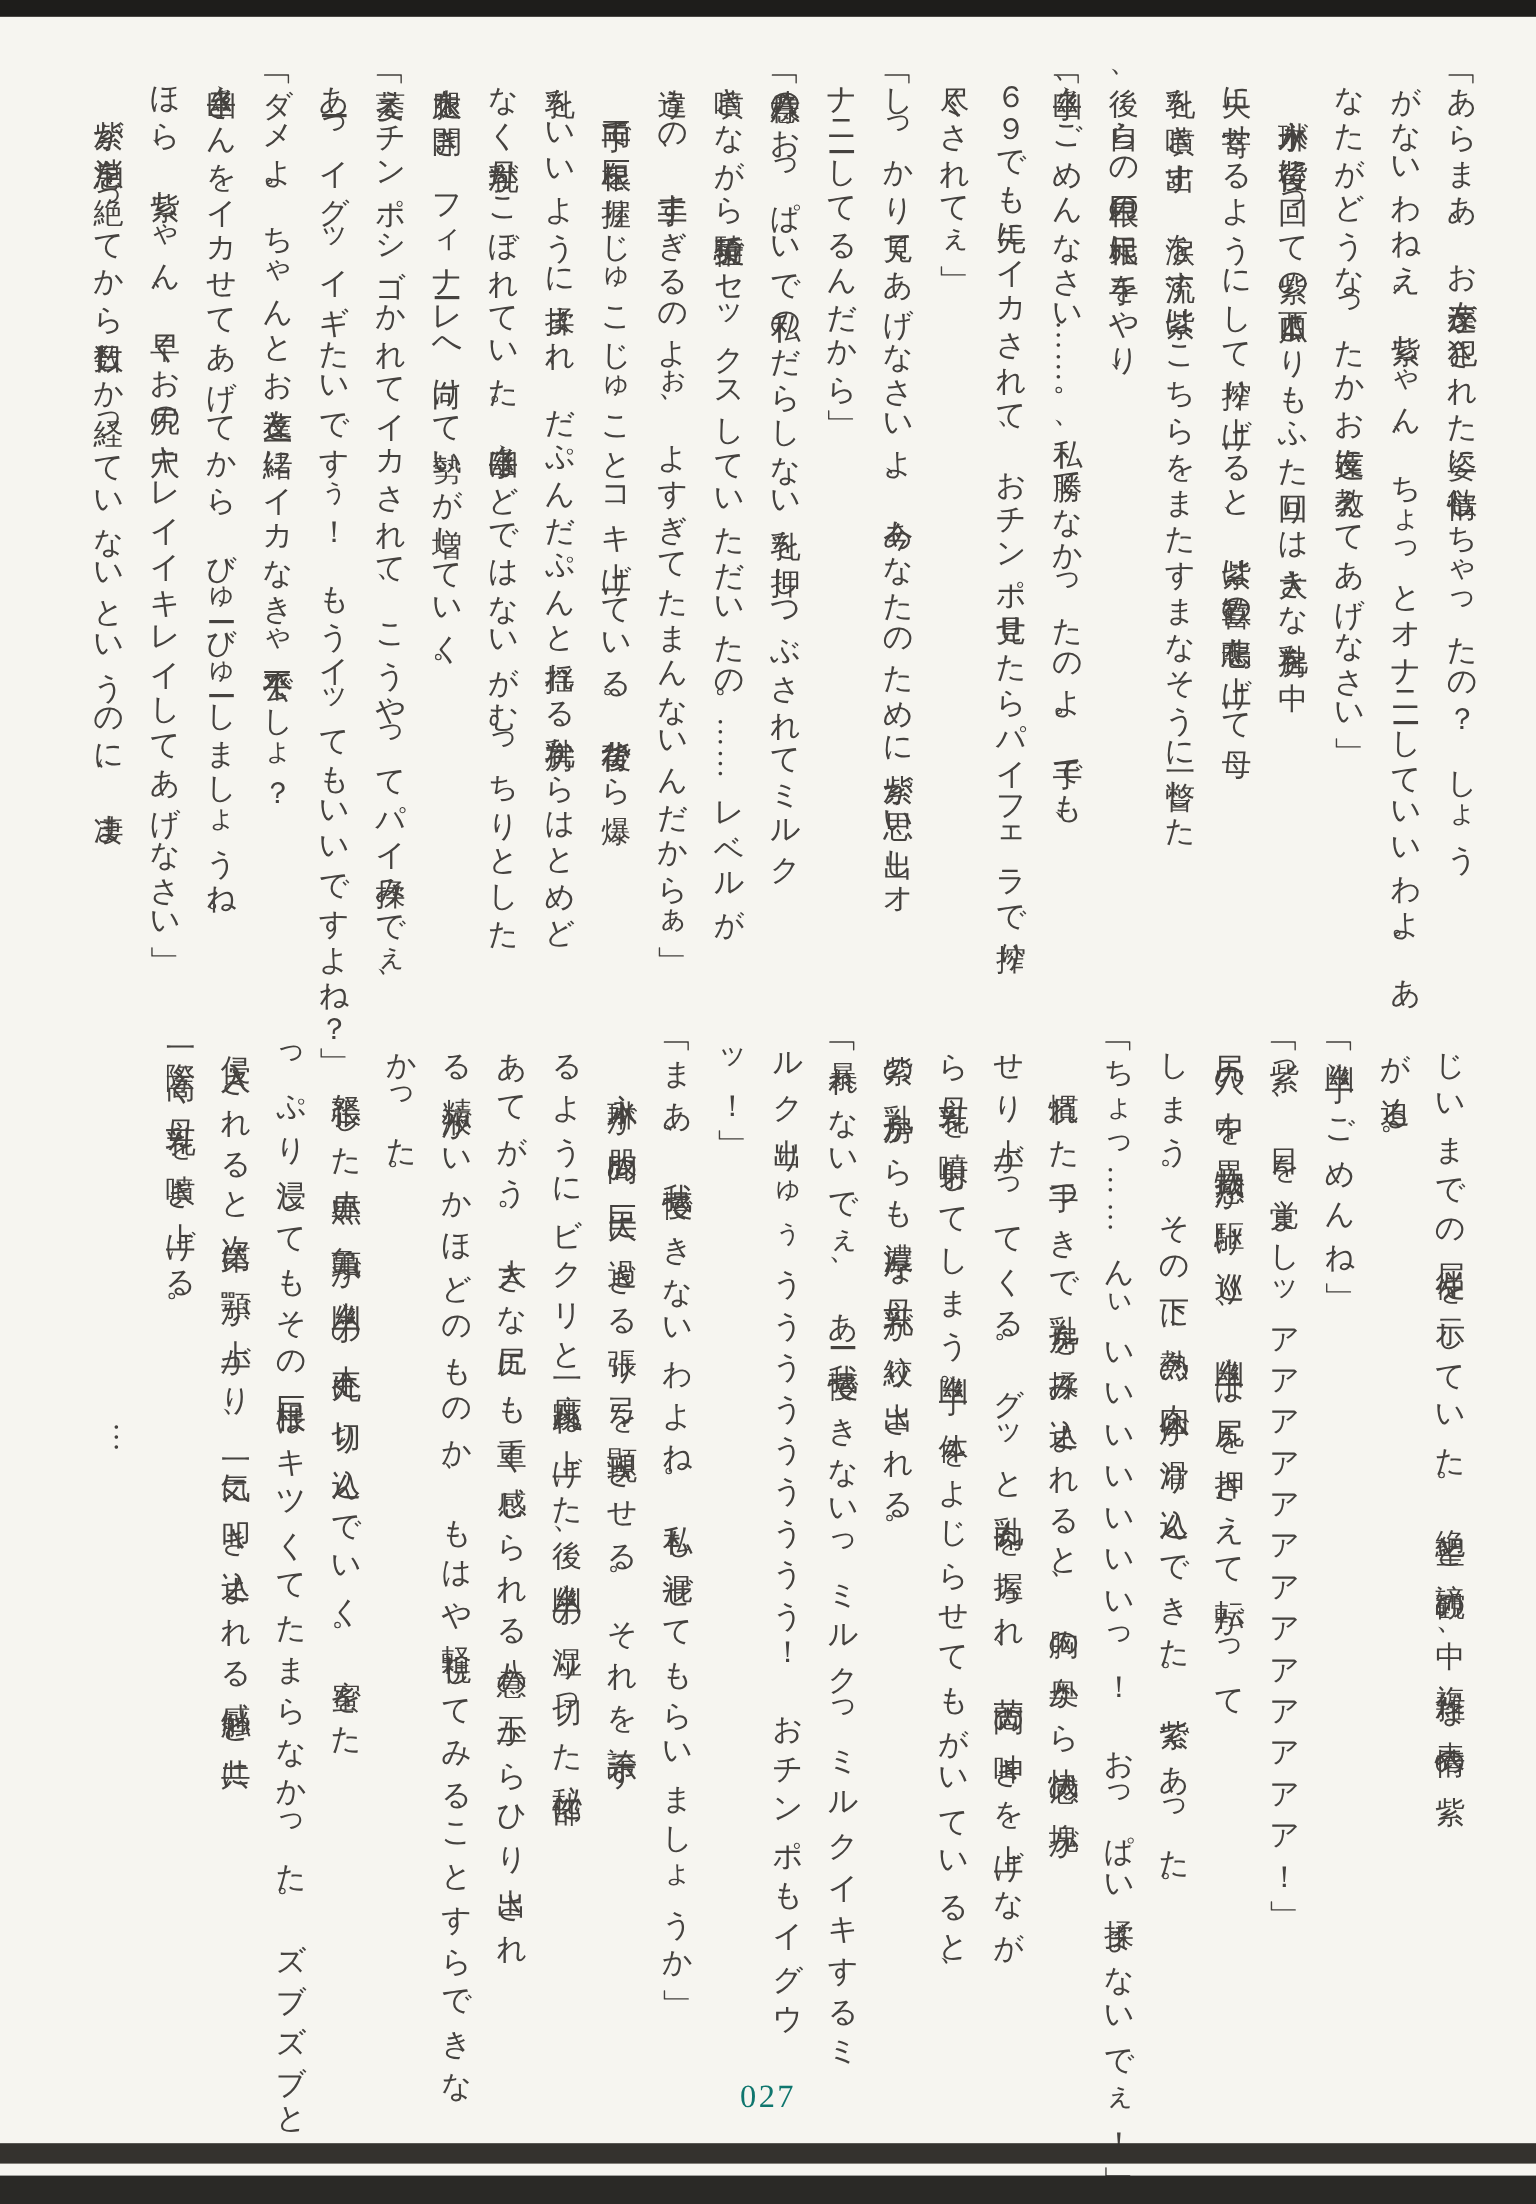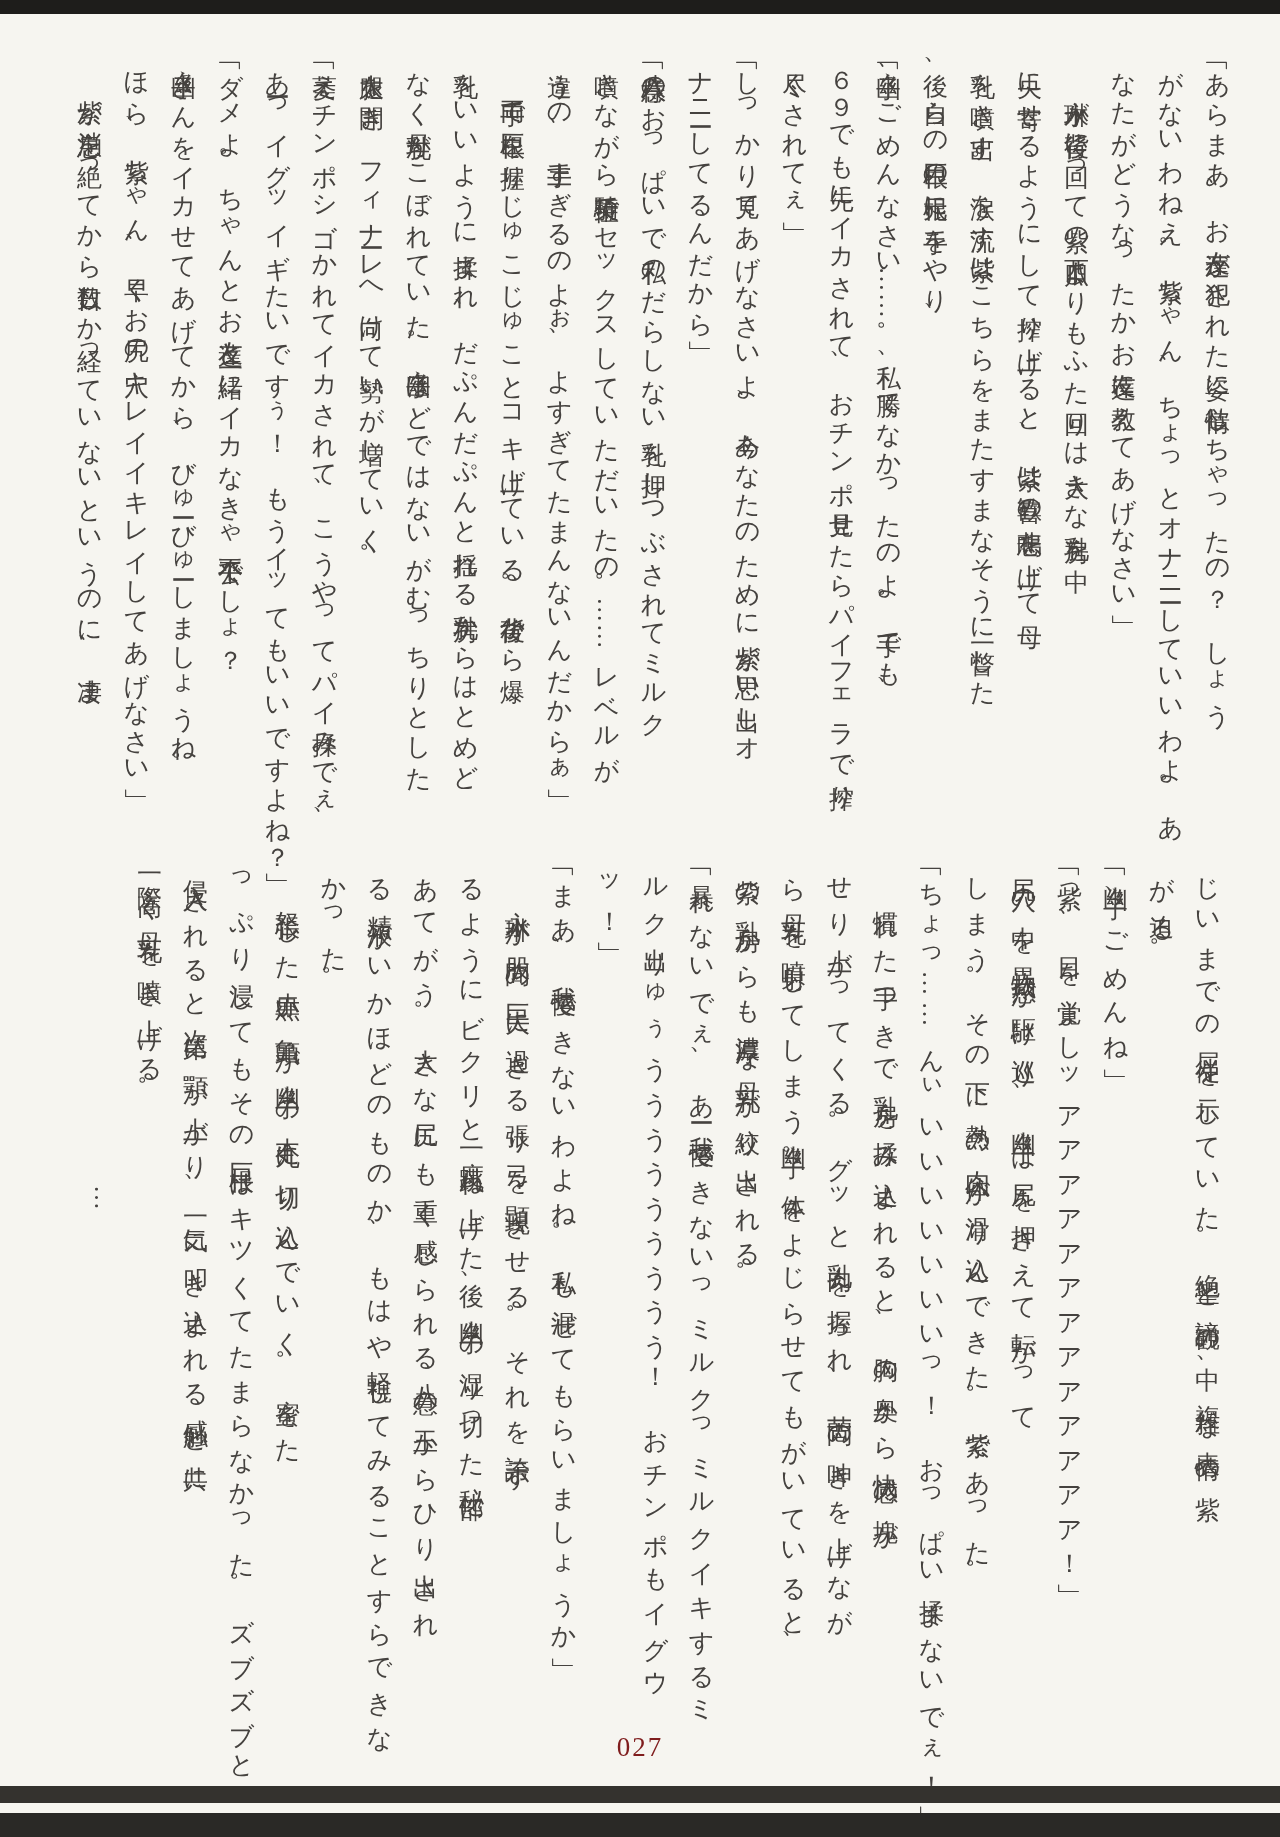--- a/index.html
+++ b/index.html
@@ -70,21 +70,21 @@
     width: 26px;
     margin-left: 20px;
   }
   #page-number {
     position: absolute;
     top: 1732px;
     left: 50%;
     transform: translateX(-50%);
     font-size: 27px;
     letter-spacing: 2px;
-    color: #7f1d1d;
+    color: #0f766e;
   }
 </style>
 </head>
 <body>
 
 <div class="edge-bar top"></div>
 
 <div id="block-top" class="text-block">
     <p>「あらまあ、お友達が犯された姿に欲情しちゃったの？　しょう</p>
     <p>がないわねえ。紫ちゃん、ちょっとオナニーしていいわよ。あ</p>

